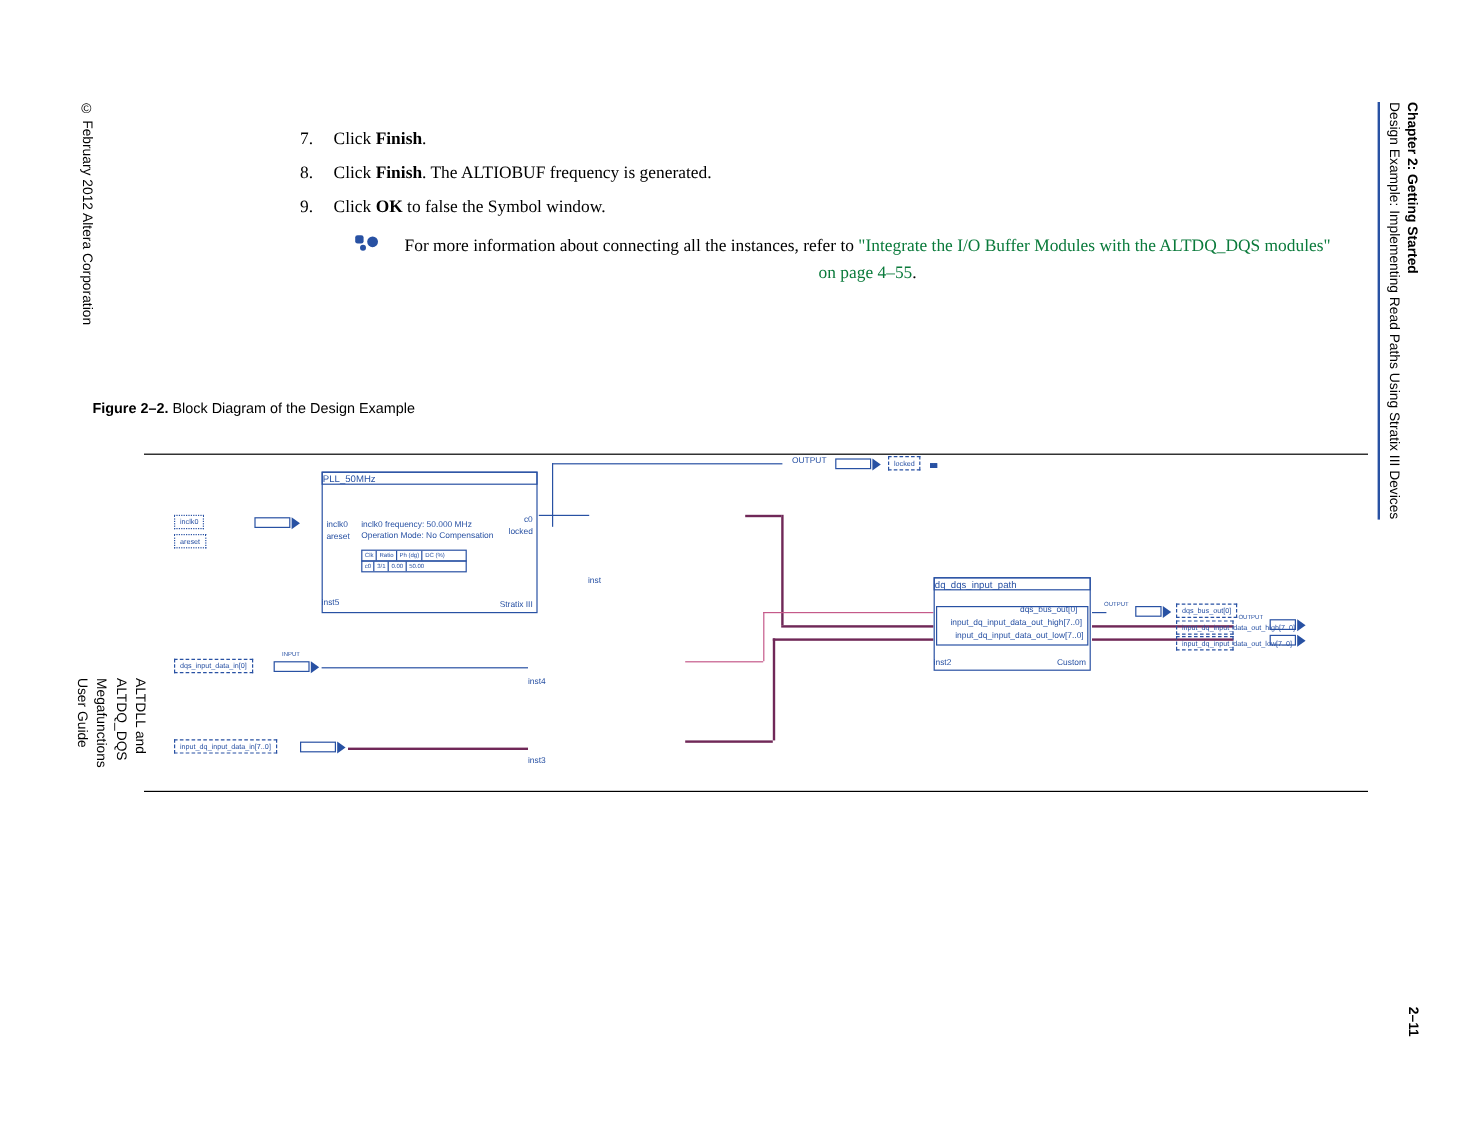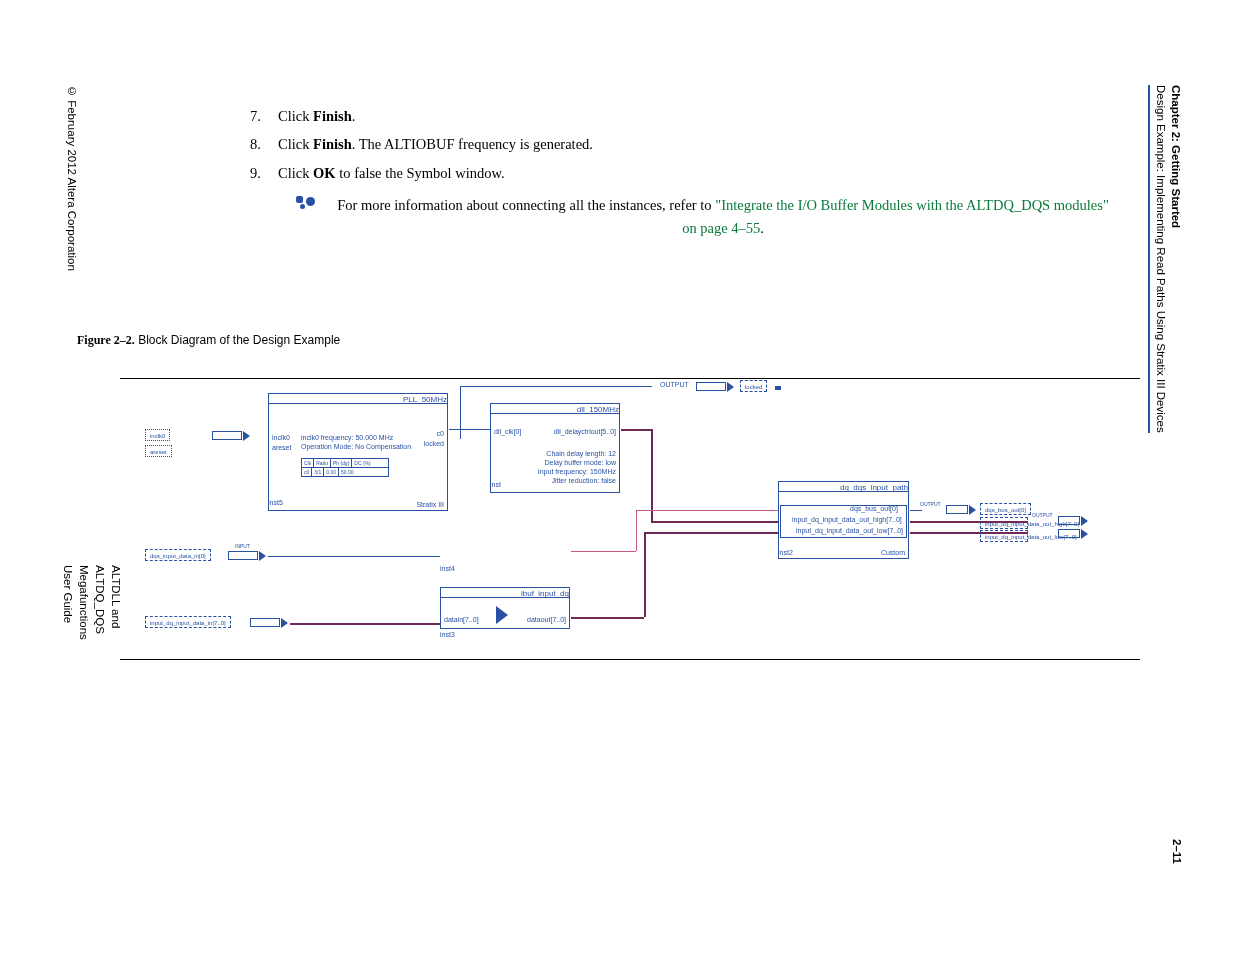--- a/index.html
+++ b/index.html
@@ -80,42 +80,42 @@
   .ref-icon .d3 { position:absolute; left:6px; top:8px; width:5px; height:5px; background:#2851a3; border-radius:50%;}
   a.xref, .xref { color: #0a7a3b; text-decoration: none; cursor: pointer; }
 
   .fig-caption {
     position: absolute;
     left: 77px;
     top: 333px;
     font-family: Arial, Helvetica, sans-serif;
     font-size: 12px;
   }
-  .fig-caption .fb { font-weight: bold; font-family: Liberation Serif, serif; }
+  .fig-caption .fb { font-weight: bold; }
 
   
   .figure {
     position: absolute;
     left: 120px;
     top: 378px;
     width: 1020px;
     height: 282px;
     border-top: 0.5px solid #000;
     border-bottom: 0.5px solid #000;
     font-family: Arial, Helvetica, sans-serif;
     font-size: 7px;
     color: #2851a3;
   }
   .figure * { position: absolute; }
   .blk { border: 1px solid #2851a3; background: #fff; }
   .blk .title {
     top: -1px; left: -1px; right: -1px;
     height: 11px;
     border: 1px solid #2851a3;
-    text-align: right;
+    text-align: left;
     line-height: 11px;
     font-size: 8px;
   }
   .txt { color: #2851a3; white-space: nowrap; }
   .wire-h { height: 0; border-top: 1px solid #2851a3; }
   .wire-v { width: 0; border-left: 1px solid #2851a3; }
   .wire-h.thick { border-top: 2px solid #702858; }
   .wire-v.thick { border-left: 2px solid #702858; }
   .wire-h.green { border-top: 1px solid #c55a8a; }
   .wire-v.green { border-left: 1px solid #c55a8a; }
@@ -194,29 +194,20 @@
   <div class="wire-v" style="left:340px; top:7px; height:53px;"></div>
   <div class="wire-h" style="left:340px; top:7px; width:192px;"></div>
   <span class="txt" style="left:540px; top:2px;">OUTPUT</span>
   <div class="io-sym" style="left:576px; top:3px;"></div>
   <div class="io-tri" style="left:607px; top:3px;"></div>
   <div class="io" style="left:620px; top:1px; border-style:dashed;">locked</div>
   <div class="wire-h" style="left:655px; top:7px; width:2px; border-style:dashed;"></div>
 
   <div class="wire-h" style="left:329px; top:50px; width:42px;"></div>
 
-  <div class="blk" style="left:370px; top:24px; width:130px; height:90px;">
-    <div class="title">dll_150MHz</div>
-    <span class="txt" style="left:3px; top:24px;">dll_clk[0]</span>
-    <span class="txt" style="right:3px; top:24px;">dll_delayctrlout[5..0]</span>
-    <span class="txt" style="right:3px; top:46px;">Chain delay length: 12</span>
-    <span class="txt" style="right:3px; top:55px;">Delay buffer mode: low</span>
-    <span class="txt" style="right:3px; top:64px;">Input frequency: 150MHz</span>
-    <span class="txt" style="right:3px; top:73px;">Jitter reduction: false</span>
-  </div>
   <span class="txt" style="left:370px; top:102px;">inst</span>
 
   <div class="wire-h thick" style="left:501px; top:50px; width:30px;"></div>
   <div class="wire-v thick" style="left:531px; top:50px; height:92px;"></div>
   <div class="wire-h thick" style="left:531px; top:142px; width:127px;"></div>
 
   <div class="io" style="left:25px; top:170px; border-style:dashed;">dqs_input_data_in[0]</div>
   <div class="io-sym" style="left:108px; top:172px;"></div>
   <div class="io-tri" style="left:139px; top:172px;"></div>
   <span class="txt" style="left:115px; top:164px; font-size:5px;">INPUT</span>
@@ -226,26 +217,20 @@
 
   <div class="wire-h green" style="left:451px; top:172px; width:65px;"></div>
   <div class="wire-v green" style="left:516px; top:131px; height:41px;"></div>
   <div class="wire-h green" style="left:516px; top:131px; width:142px;"></div>
 
   <div class="io" style="left:25px; top:237px; border-style:dashed;">input_dq_input_data_in[7..0]</div>
   <div class="io-sym" style="left:130px; top:239px;"></div>
   <div class="io-tri" style="left:161px; top:239px;"></div>
   <div class="wire-h thick" style="left:170px; top:244px; width:150px;"></div>
 
-  <div class="blk" style="left:320px; top:208px; width:130px; height:42px;">
-    <div class="title">ibuf_input_dq</div>
-    <span class="txt" style="left:3px; top:28px;">datain[7..0]</span>
-    <div class="buf" style="left:55px; top:18px;"></div>
-    <span class="txt" style="right:3px; top:28px;">dataout[7..0]</span>
-  </div>
   <span class="txt" style="left:320px; top:252px;">inst3</span>
 
   <div class="wire-h thick" style="left:451px; top:238px; width:73px;"></div>
   <div class="wire-v thick" style="left:524px; top:153px; height:85px;"></div>
   <div class="wire-h thick" style="left:524px; top:153px; width:134px;"></div>
 
   <div class="blk" style="left:658px; top:102px; width:131px; height:78px;">
     <div class="title">dq_dqs_input_path</div>
     <span class="txt" style="left:3px; top:26px;">dqs_input_data_in[0]</span>
     <span class="txt" style="left:3px; top:37px;">dll_delayctrlin[5..0]</span>

